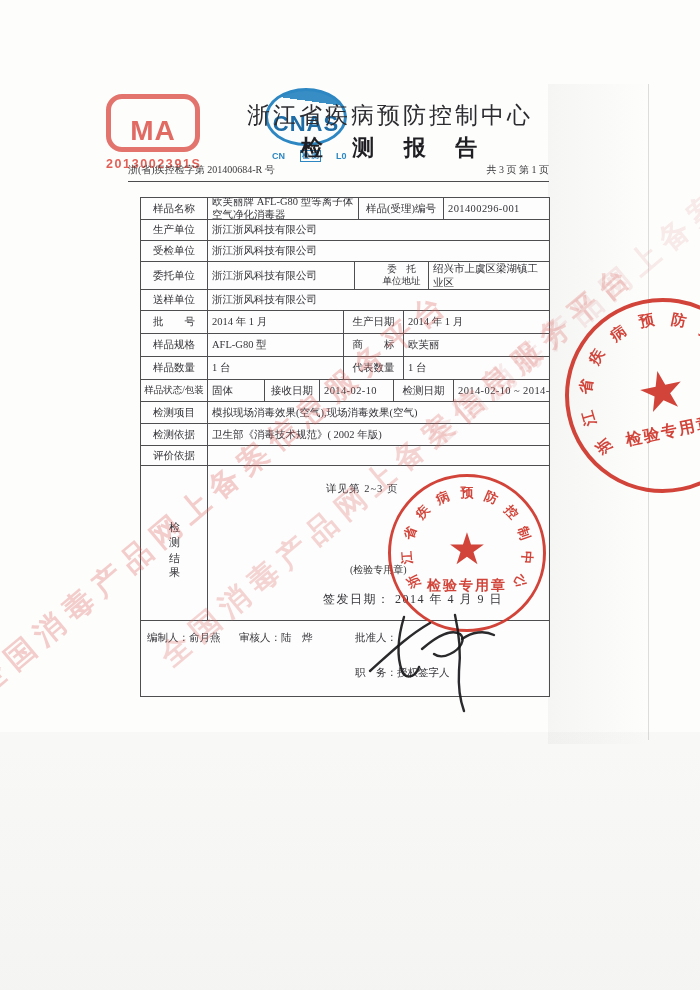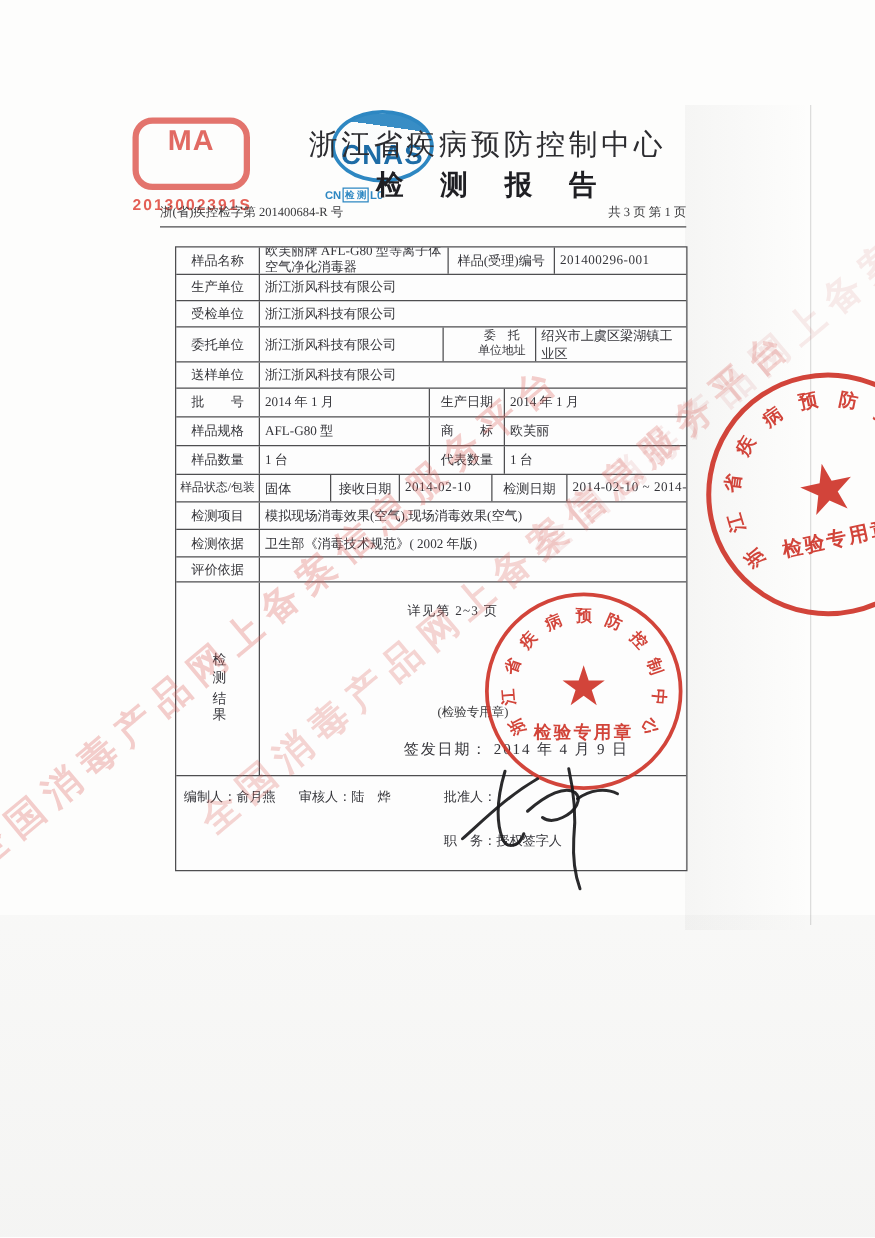--- a/index.html
+++ b/index.html
@@ -16,37 +16,37 @@
     background:linear-gradient(180deg, rgba(130,130,125,.04), rgba(130,130,125,.07)); }
   
   .wm { position:absolute; z-index:5; font-size:30px; letter-spacing:8px; white-space:nowrap;
     transform-origin:0 50%; transform:rotate(-40deg); font-weight:bold; pointer-events:none; }
   .wm1 { left:-20px; top:668px; color:rgba(222,96,90,.30); }
   .wm2 { left:165px; top:640px; color:rgba(222,96,90,.26); }
   .wm3 { left:430px; top:420px; color:rgba(210,110,105,.13); }
   
   .cma { position:absolute; left:106px; top:94px; z-index:3; }
   .cma-box { width:84px; height:48px; border:5px solid rgba(221,85,77,.82); border-radius:16px;
-    display:flex; align-items:flex-start; justify-content:center; font-family:"Liberation Sans",sans-serif;
-    font-weight:bold; font-size:23px; color:rgba(221,85,77,.88); letter-spacing:1px; }
+    display:flex; align-items:flex-end; justify-content:center; font-family:"Liberation Sans",sans-serif;
+    font-weight:bold; font-size:28px; color:rgba(221,85,77,.88); letter-spacing:1px; }
   .cma-num { margin-top:5px; font-family:"Liberation Sans",sans-serif; font-size:12.5px; font-weight:bold;
     color:rgba(226,86,77,.95); letter-spacing:1.6px; }
   .ilac { position:absolute; left:193px; top:85px; width:78px; height:78px; border-radius:50%; overflow:hidden; z-index:3;
     background:repeating-radial-gradient(circle at 50% 50%, rgba(96,178,214,.85) 0 1.6px, rgba(96,178,214,0) 1.6px 6px);
     display:flex; align-items:center; justify-content:center; }
   .ilac-band { background:rgba(253,253,252,.9); width:100%; text-align:center; padding:2px 0;
     font-family:"Liberation Sans",sans-serif; font-weight:bold; font-size:12.5px; color:#2277ad; }
   .cnas { position:absolute; left:265px; top:88px; width:82px; height:58px; box-sizing:border-box; z-index:3;
     border:3px solid #2d87c2; border-radius:50%;
     background:linear-gradient(188deg, rgba(45,135,194,.95) 24%, rgba(250,252,253,.6) 24%);
     display:flex; align-items:flex-end; justify-content:center; }
   .cnas-text { font-family:"Liberation Sans",sans-serif; font-weight:bold; font-size:22px; color:#1d6ca6;
     letter-spacing:1px; padding-bottom:6px; }
-  .cnas-sub { position:absolute; left:260px; top:150px; z-index:3; font-family:"Liberation Sans",sans-serif;
-    font-size:9px; font-weight:bold; color:#2d87c2; display:flex; align-items:center; gap:1px;justify-content:space-between; }
+  .cnas-sub { position:absolute; left:272px; top:150px; z-index:3; font-family:"Liberation Sans",sans-serif;
+    font-size:9px; font-weight:bold; color:#2d87c2; display:flex; align-items:center; gap:15px;justify-content:space-between; }
   .cnas-chip { border:1px solid #2d87c2; font-size:7.5px; padding:0 1px; line-height:10px; }
   
   .org-title { position:absolute; left:230px; top:100px; width:320px; text-align:center; z-index:6;
     font-size:23px; letter-spacing:3px; color:#2c2c30; font-weight:500; }
   .report-title { position:absolute; left:270px; top:133px; width:250px; text-align:center; z-index:6;
     font-size:22px; font-weight:bold; letter-spacing:12px; color:#1f1f23; }
   .ref-line { position:absolute; left:128px; top:163px; width:421px; z-index:4;
     border-bottom:1.5px solid #4c4c4e; padding-bottom:4px;
     display:flex; justify-content:space-between; font-size:10px; color:#3a3a3c;gap:19px; }
   

